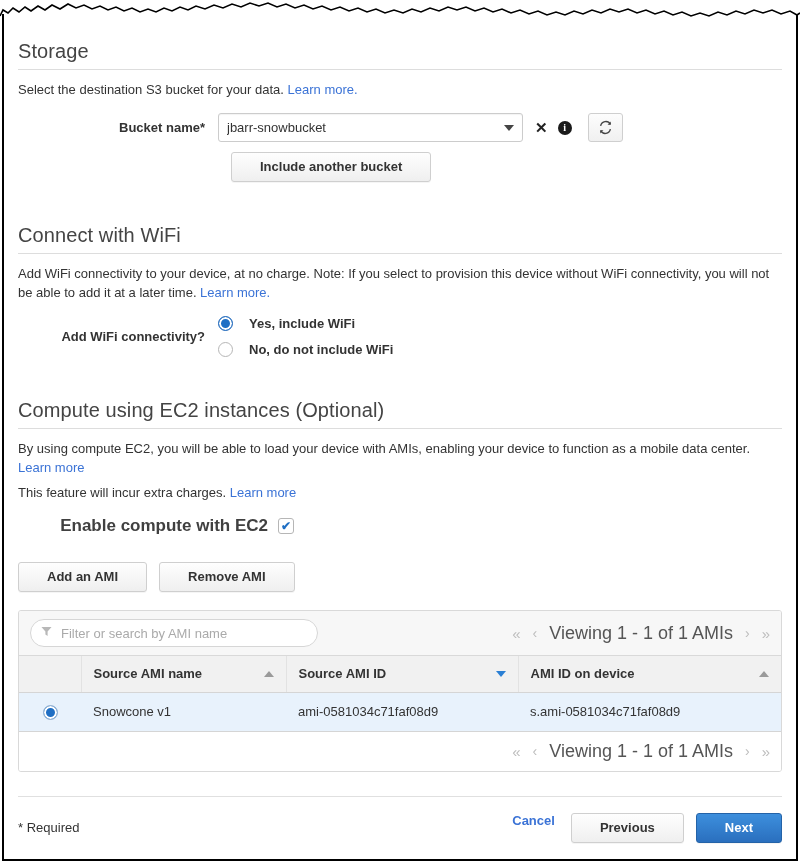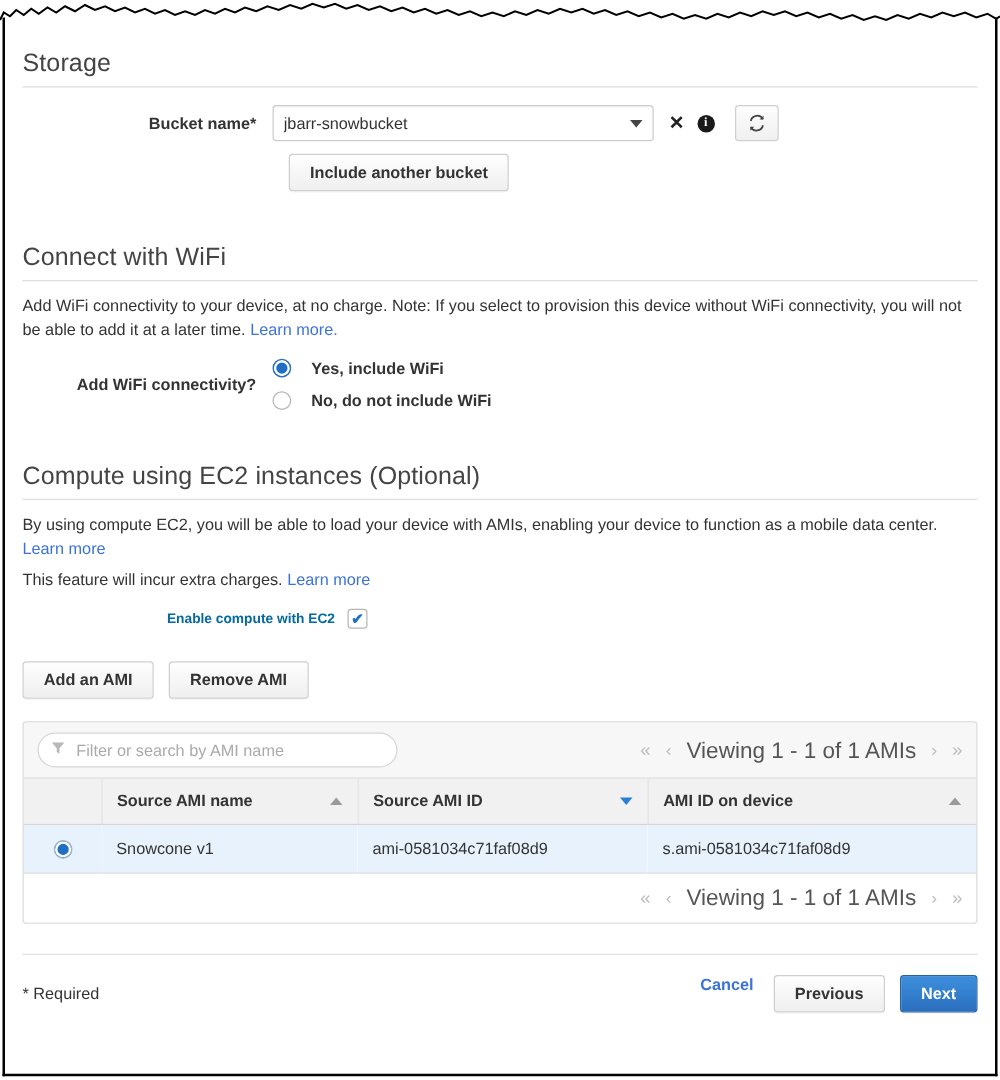--- a/index.html
+++ b/index.html
@@ -158,21 +158,21 @@
 
   
   .btn {
     font-family: "Liberation Sans", sans-serif;
     font-size: 13px;
     font-weight: bold;
     color: #333333;
     background: linear-gradient(to bottom, #fefefe 0%, #efefef 100%);
     border: 1px solid #cfcfcf;
     border-radius: 3px;
-    padding: 7px 16px;
+    padding: 7px 28px;
     cursor: pointer;
     line-height: 14px;
     box-shadow: 0 1px 0 rgba(0,0,0,.04);
   }
   .btn-primary {
     color: #ffffff;
     background: linear-gradient(to bottom, #3d8fdd 0%, #2a6fbe 100%);
     border: 1px solid #2463a8;
   }
   .btn-row-indent { margin-left: 213px; margin-top: 10px; }
@@ -216,22 +216,22 @@
     margin-left: 10px;
   }
   .checkbox .tick {
     color: #1f6fc4;
     font-size: 12px;
     font-weight: bold;
     line-height: 1;
   }
   .check-label {
     font-weight: bold;
-    font-size: 11px;
-    color: #0369a1;
+    font-size: 17px;
+    color: #404040;
     width: 250px;
     text-align: right;
   }
 
   
   .table-panel {
     margin-top: 18px;
     border: 1px solid #d9d9d9;
     border-radius: 3px;
     background: #ffffff;
@@ -396,20 +396,23 @@
     <path d="M0,16 L3,10 L8,13 L13,8 L19,12 L25,7 L31,11 L38,6 L45,10 L52,5 L60,9 L68,4 L76,8 L84,5 L92,9 L100,6 L108,10 L116,7 L124,11 L132,8 L140,12 L148,9 L156,12 L164,8 L172,11 L180,7 L188,10 L196,6 L205,9 L214,5 L223,8 L232,4 L241,7 L250,3 L259,6 L268,3 L277,7 L286,4 L295,8 L304,5 L313,9 L322,6 L331,10 L340,7 L349,11 L358,8 L367,12 L376,9 L385,13 L394,10 L403,13 L412,9 L421,12 L430,8 L439,11 L448,7 L457,10 L466,7 L475,11 L484,8 L493,12 L502,9 L511,13 L520,10 L529,14 L538,11 L547,15 L556,12 L565,15 L574,11 L583,14 L592,10 L601,13 L610,9 L619,12 L628,9 L637,13 L646,10 L655,14 L664,11 L673,15 L682,12 L691,16 L700,13 L709,16 L718,12 L727,15 L736,11 L745,14 L754,10 L763,13 L772,10 L781,14 L790,11 L797,15 L800,13 L800,22 L0,22 Z" fill="#ffffff"></path>
     <path d="M0,16 L3,10 L8,13 L13,8 L19,12 L25,7 L31,11 L38,6 L45,10 L52,5 L60,9 L68,4 L76,8 L84,5 L92,9 L100,6 L108,10 L116,7 L124,11 L132,8 L140,12 L148,9 L156,12 L164,8 L172,11 L180,7 L188,10 L196,6 L205,9 L214,5 L223,8 L232,4 L241,7 L250,3 L259,6 L268,3 L277,7 L286,4 L295,8 L304,5 L313,9 L322,6 L331,10 L340,7 L349,11 L358,8 L367,12 L376,9 L385,13 L394,10 L403,13 L412,9 L421,12 L430,8 L439,11 L448,7 L457,10 L466,7 L475,11 L484,8 L493,12 L502,9 L511,13 L520,10 L529,14 L538,11 L547,15 L556,12 L565,15 L574,11 L583,14 L592,10 L601,13 L610,9 L619,12 L628,9 L637,13 L646,10 L655,14 L664,11 L673,15 L682,12 L691,16 L700,13 L709,16 L718,12 L727,15 L736,11 L745,14 L754,10 L763,13 L772,10 L781,14 L790,11 L797,15 L800,13" fill="none" stroke="#000000" stroke-width="1.6"></path>
   </svg>
   <div id="frame-border"></div>
 
   <div id="content">
 
     <div class="section">
       <h2 class="section-title">Storage</h2>
       <hr class="rule">
+      <p class="desc">
+        <span>Select the destination S3 bucket for your data. </span><a class="link">Learn more.</a>
+      </p>
 
       <div class="form-row">
         <div class="form-label">Bucket name*</div>
         <div class="select-wrap">
           <select class="aws-select">
             <option>jbarr-snowbucket</option>
           </select>
           <span class="select-caret"></span>
         </div>
         <span class="icon-x">✕</span>

